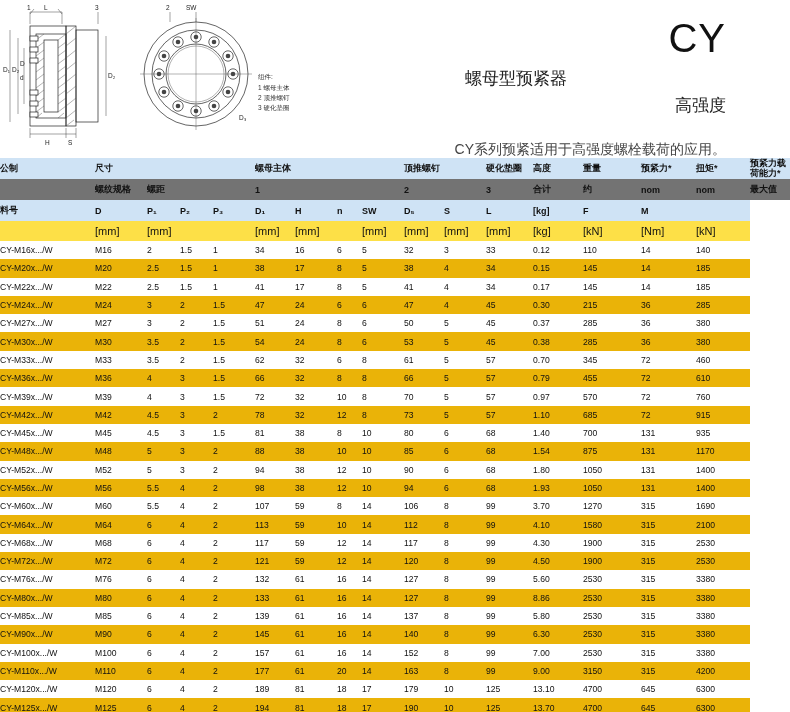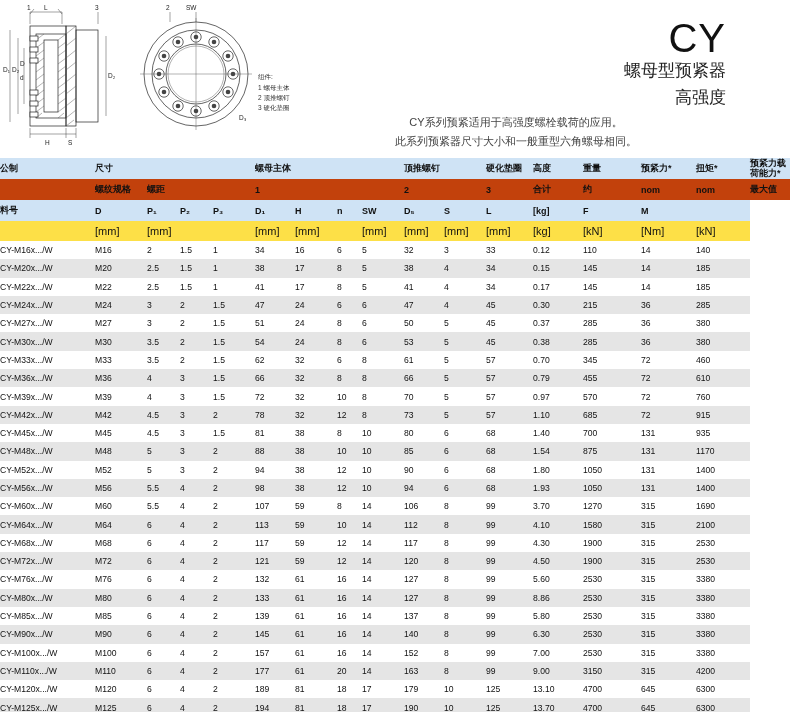--- a/index.html
+++ b/index.html
@@ -16,39 +16,39 @@
   
   .top { position: relative; height: 158px; }
 
   .drawings { position: absolute; left: 0; top: 0; width: 340px; height: 152px; }
 
   .legend { position: absolute; left: 258px; top: 72px; font-size: 6.5px; color: #333; line-height: 1.55; }
   .legend .ltitle { margin-bottom: 1px; }
 
   .title-block { position: absolute; right: 8px; top: 18px; text-align: right; width: 420px; }
   .cy-title { font-size: 40px; font-weight: 400; letter-spacing: 1px; color: #111; line-height: 1; }
-  .cy-sub1 { font-size: 17px; color: #222; margin-top: 1px; }
+  .cy-sub1 { font-size: 17px; color: #222; margin-top: 9px; text-align: center; }
   .cy-sub2 { font-size: 17px; color: #222; margin-top: 4px; }
-  .cy-desc { font-size: 11px; color: #444; margin-top: 4px; line-height: 1.7; text-align: center; }
+  .cy-desc { font-size: 14px; color: #444; margin-top: 21px; line-height: 1.7; }
 
   
   .tablewrap { position: absolute; left: 0; top: 158px; width: 790px; }
   table.spec { border-collapse: collapse; width: 790px; font-size: 8.5px; }
   table.spec td, table.spec th { padding: 0; text-align: left; font-weight: normal; }
 
   .hdr-band { background: #cfe3f5; }
-  .hdr-band.alt { background: #c2410c; }
+  .hdr-band.alt { background: #737373; }
 
   .hrow td { height: 21px; vertical-align: middle; padding-left: 5px; font-size: 9px; color: #111; margin-left: 26px; }
   .hrow.bold td { font-weight: bold; }
   .hrow-units td { height: 20px; vertical-align: middle; padding-left: 5px; font-size: 11px; color: #111; background: #fde047; margin-left: 8px; }
 
   .drow td { height: 18.3px; vertical-align: middle; padding-left: 5px; font-size: 8.6px; color: #111; }
   .drow.odd { background: #ffffff; }
-  .drow.even { background: #e5e5e5; }
+  .drow.even { background: #eab308; }
 
   .c-code { width: 95px; }
   .c-d    { width: 52px; }
   .c-p1   { width: 33px; }
   .c-p2   { width: 33px; }
   .c-p3   { width: 42px; }
   .c-d1   { width: 40px; }
   .c-h    { width: 42px; }
   .c-n    { width: 25px; }
   .c-sw   { width: 42px; }

